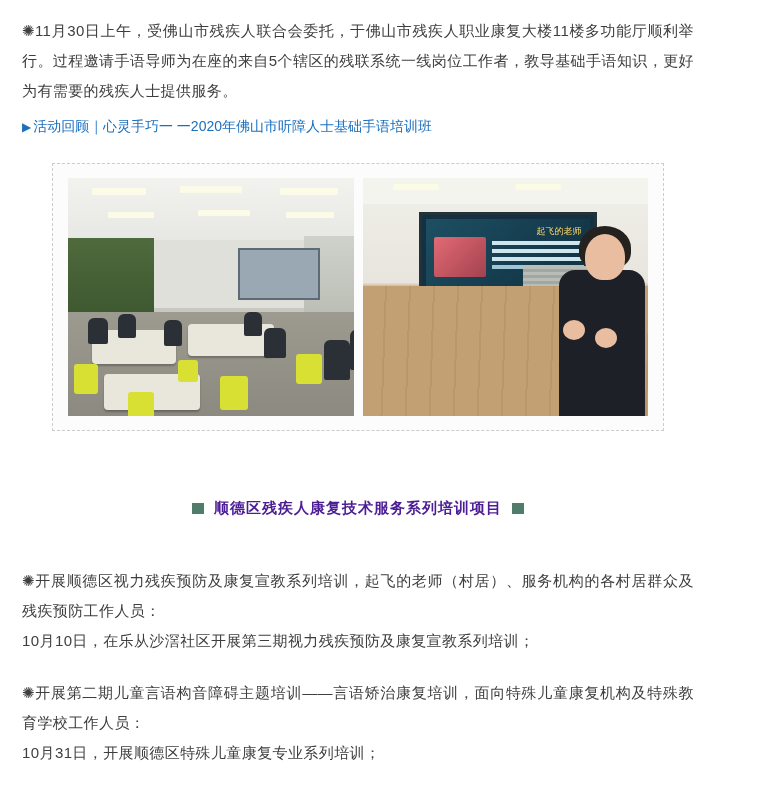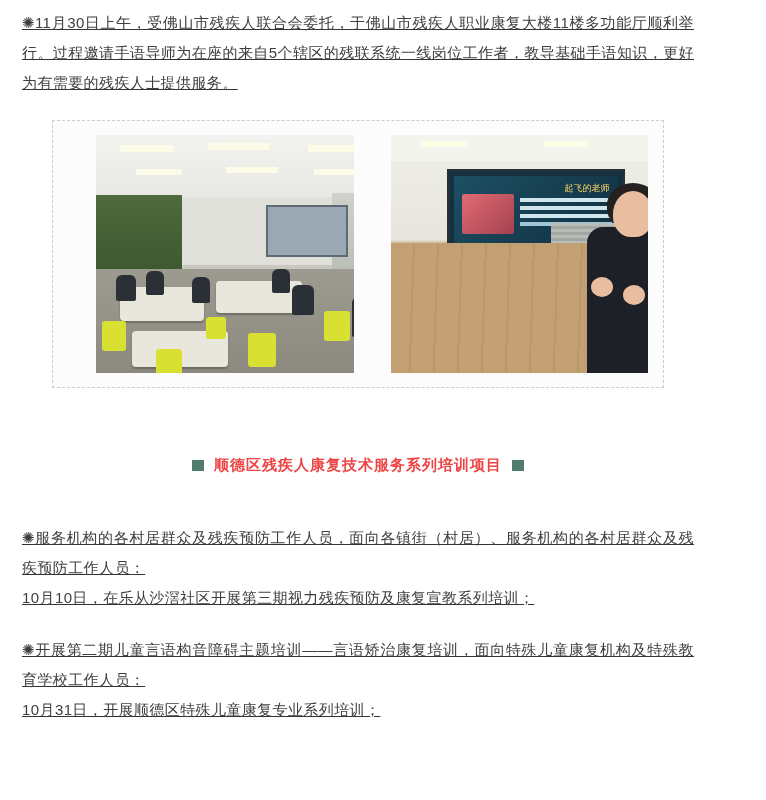--- a/index.html
+++ b/index.html
@@ -13,22 +13,21 @@
     font-family: "Liberation Sans", sans-serif;
     color: #333333;
     position: relative;
     overflow: hidden;
   }
   .page {
     position: relative;
     width: 716px;
     height: 800px;
     box-sizing: border-box;
-    padding: 0 22px;
-    text-decoration: underline;
+    padding: 8px 22px;
   }
   
   .para {
     font-size: 15px;
     line-height: 30px;
     color: #3e3e3e;
     letter-spacing: 0.4px;
     text-align: justify;
   }
   .block-top {
@@ -62,21 +61,20 @@
     gap: 9px;
     justify-content: center;
     align-items: center;
   }
   .photo {
     width: 313px;
     height: 238px;
     position: relative;
     overflow: hidden;
     background: #2f3a3f;
-    margin-left: 28px;
   }
   
   .p1 {
     background: linear-gradient(180deg, #e8e9e4 0%, #dcdcd6 36%, #cfcfc8 37%, #b9b7ad 100%);
   }
   .p1 .ceiling {
     position: absolute; left: 0; top: 0; width: 100%; height: 86px;
     background: linear-gradient(180deg,#f2f2ee 0%, #e3e4df 100%);
   }
   .p1 .panel {
@@ -171,21 +169,21 @@
   
   .section-title-wrap {
     margin-top: 64px;
     text-align: center;
   }
   .section-title {
     display: inline-block;
     position: relative;
     font-size: 15px;
     font-weight: bold;
-    color: #ef4444;
+    color: #4c1d95;
     letter-spacing: 1px;
     padding: 0 16px;
     line-height: 26px;
   }
   .section-title::before,
   .section-title::after {
     content: "";
     position: absolute;
     top: 50%;
     width: 12px;
@@ -216,20 +214,23 @@
     margin-top: 8px;
   }
 </style>
 </head>
 <body>
 
 <div class="page">
 
   <div class="para block-top">✺11月30日上午，受佛山市残疾人联合会委托，于佛山市残疾人职业康复大楼11楼多功能厅顺利举行。过程邀请手语导师为在座的来自5个辖区的残联系统一线岗位工作者，教导基础手语知识，更好为有需要的残疾人士提供服务。</div>
 
+  <div class="linkline">
+    <span class="tri">▶</span><span>活动回顾</span><span class="sep">｜</span><span>心灵手巧一 一2020年佛山市听障人士基础手语培训班</span>
+  </div>
 
   <div class="photo-card">
 
     <div class="photo p1">
       <div class="ceiling"></div>
       <div class="panel" style="left:24px;top:10px;width:54px;height:7px;"></div>
       <div class="panel" style="left:112px;top:8px;width:62px;height:7px;"></div>
       <div class="panel" style="left:212px;top:10px;width:58px;height:7px;"></div>
       <div class="panel" style="left:40px;top:34px;width:46px;height:6px;"></div>
       <div class="panel" style="left:130px;top:32px;width:52px;height:6px;"></div>
@@ -278,21 +279,21 @@
     </div>
 
   </div>
 
   <div class="section-title-wrap">
     <div class="section-title">顺德区残疾人康复技术服务系列培训项目</div>
     <span class="title-underline"></span>
   </div>
 
   <div class="lower">
-    <div class="para">✺服务机构的各村居群众及残疾预防工作人员，面向各镇街（村居）、服务机构的各村居群众及残疾预防工作人员：</div>
+    <div class="para">✺开展顺德区视力残疾预防及康复宣教系列培训，起飞的老师（村居）、服务机构的各村居群众及残疾预防工作人员：</div>
     <div class="para">10月10日，在乐从沙滘社区开展第三期视力残疾预防及康复宣教系列培训；</div>
     <div class="gap"></div>
     <div class="para">✺开展第二期儿童言语构音障碍主题培训——言语矫治康复培训，面向特殊儿童康复机构及特殊教育学校工作人员：</div>
     <div class="para">10月31日，开展顺德区特殊儿童康复专业系列培训；</div>
     <div class="linkline bottom-link">
       
     </div>
   </div>
 
 </div>

